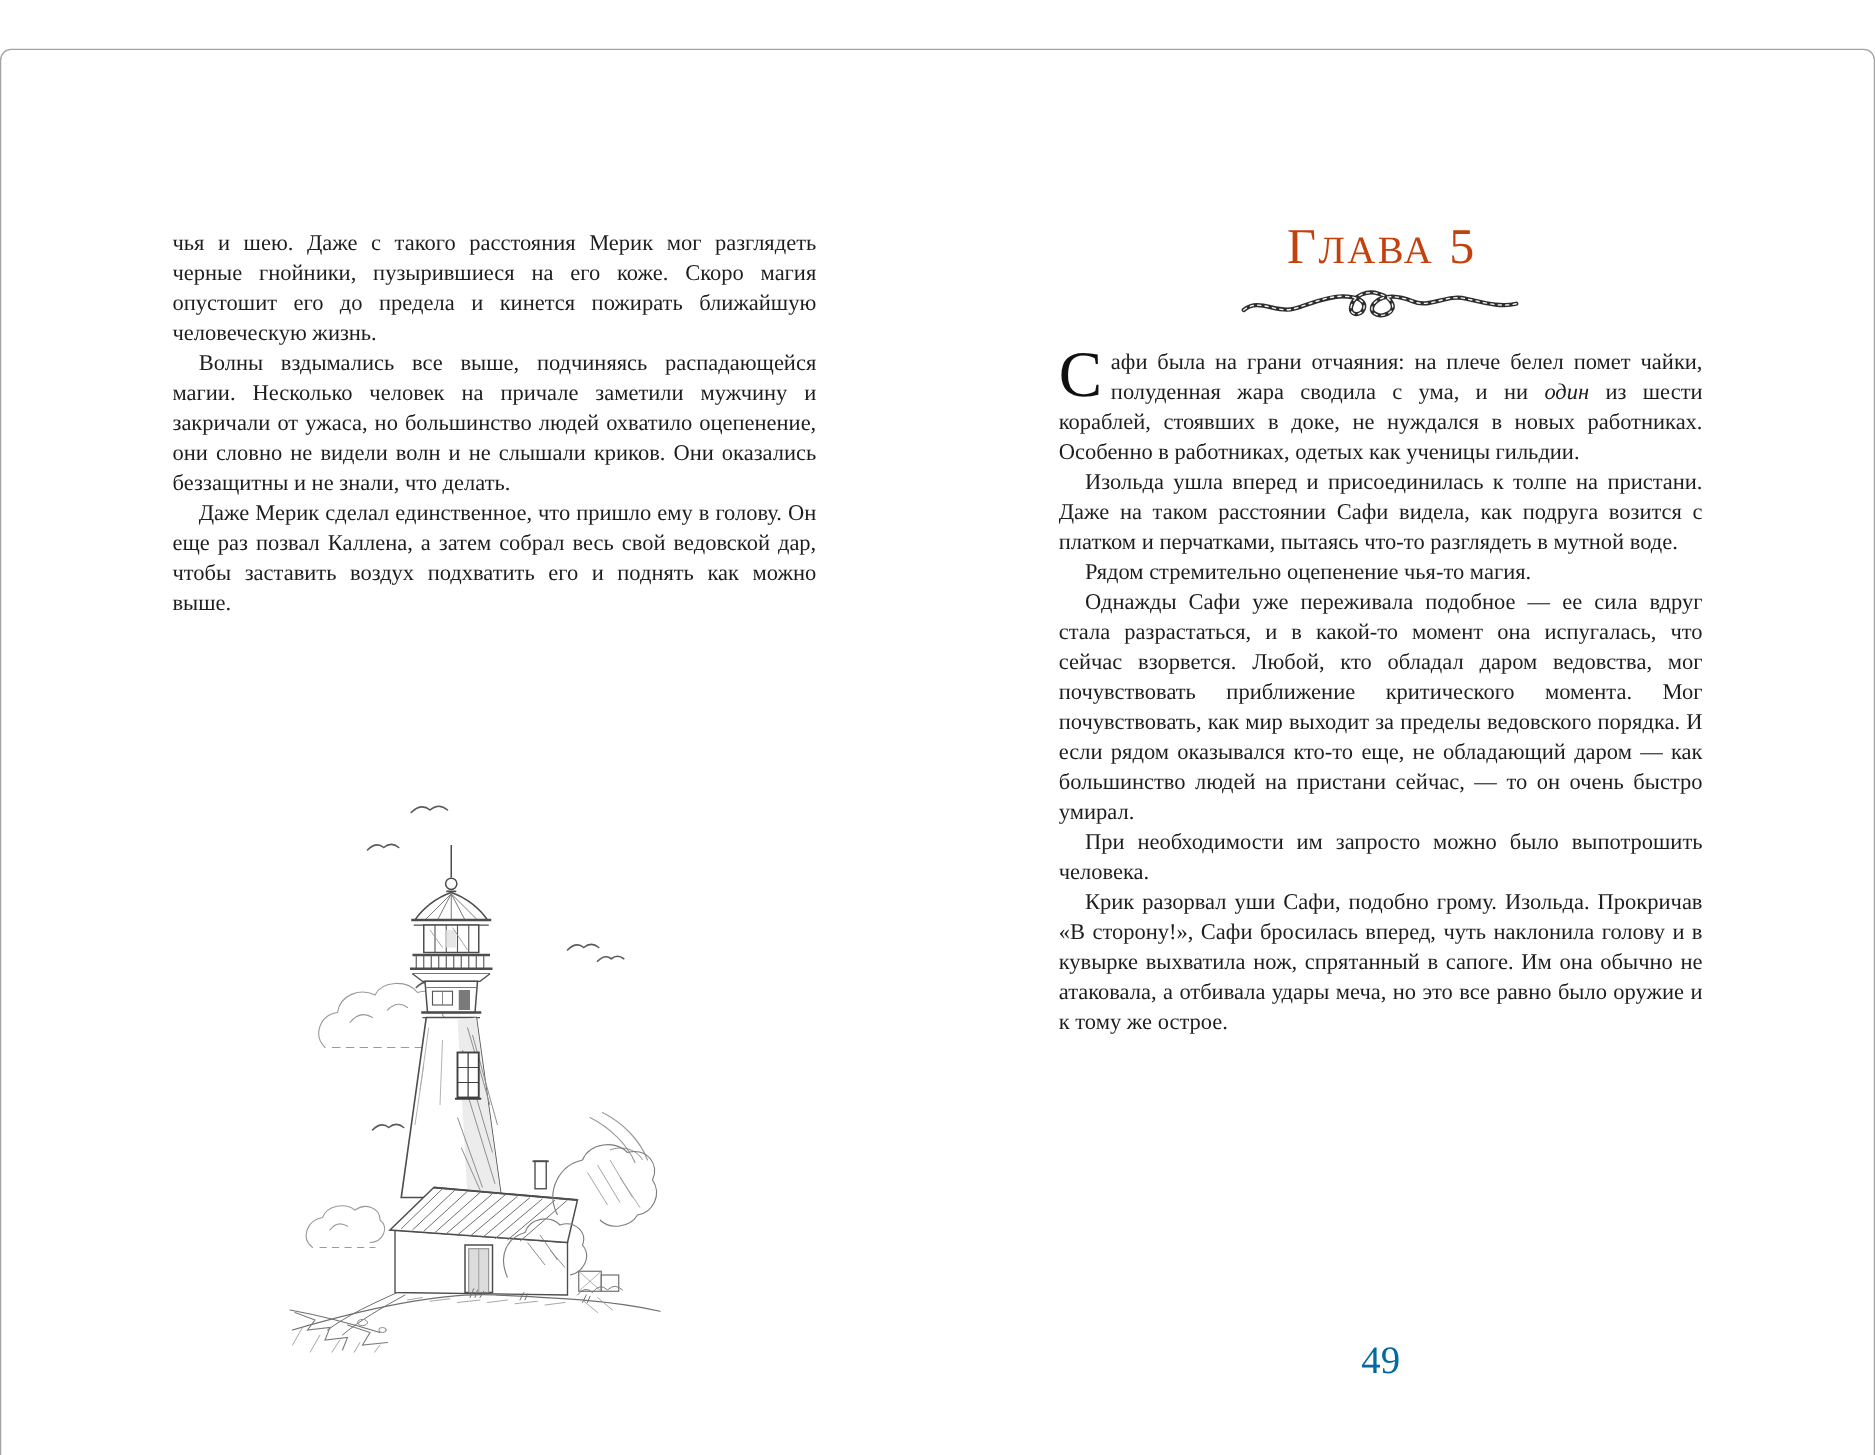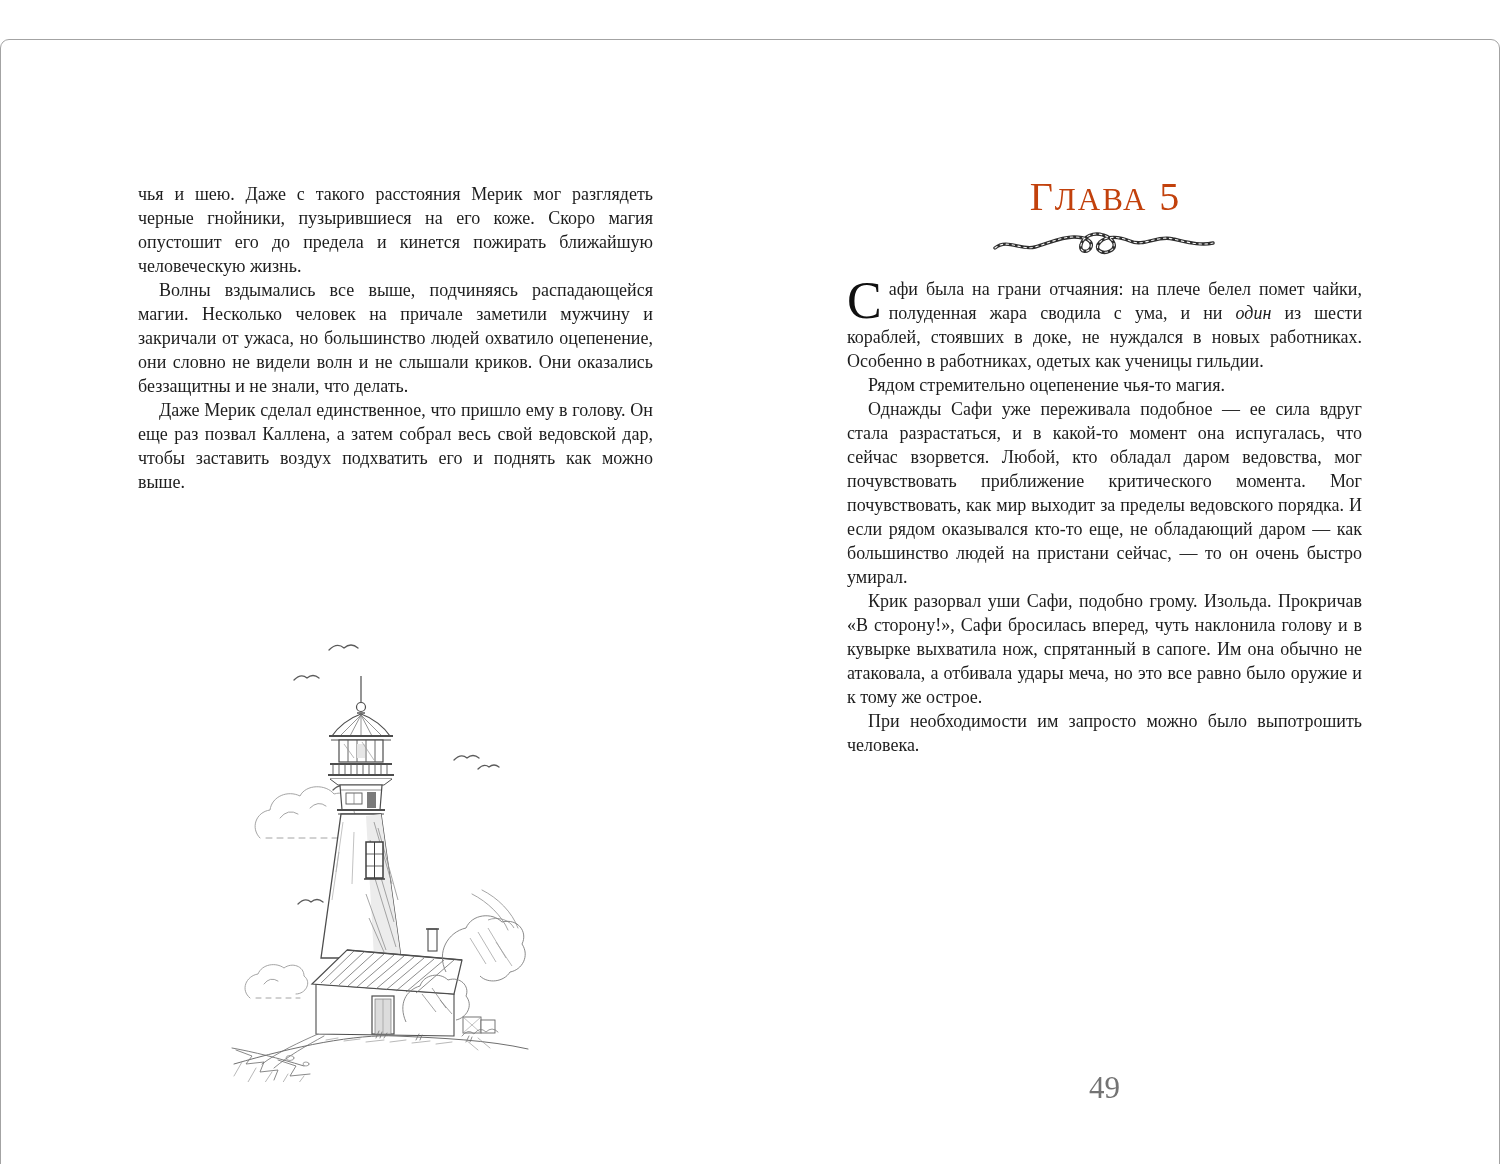--- a/index.html
+++ b/index.html
@@ -28,21 +28,21 @@
     position:absolute; left:846px; top:133px; width:515px;
     text-align:center; color:#c2410c; letter-spacing:2px; white-space:nowrap;
   }
   .ch-big { font-size:40px; line-height:40px; }
   .ch-small { font-size:31px; }
   .ch-num { font-size:40px; margin-left:12px; letter-spacing:0; }
   .ornament { position:absolute; left:988px; top:184px; }
   .illustration { position:absolute; left:225px; top:592px; }
   .page-number {
     position:absolute; left:846px; top:1030px; width:515px;
-    text-align:center; font-size:31px; color:#737373;
+    text-align:center; font-size:31px; color:#0369a1;
   }
 </style>
 </head>
 <body>
 
 <div class="spread">
 
   <div id="left-col" class="text-col">
       <p class="no-indent"><span>чья и шею. Даже с такого расстояния Мерик мог разглядеть черные гнойники, пузырившиеся на его коже. Скоро магия опустошит его до предела и кинется пожирать ближайшую человеческую жизнь.</span></p>
       <p><span>Волны вздымались все выше, подчиняясь распадающейся магии. Несколько человек на причале заметили мужчину и закричали от ужаса, но большинство людей охватило оцепенение, они словно не видели волн и не слышали криков. Они оказались беззащитны и не знали, что делать.</span></p>
@@ -212,21 +212,22 @@
 
   <svg class="ornament" width="230" height="34" viewBox="0 0 230 34">
     <g fill="none" stroke-linecap="round">
       <path d="M6,24 C18,14 32,27 46,23 C60,19 72,13 85,13 C97,13 104,17 102,23 C100,29 90,29 92,21 C94,12 105,8 114,11 C125,14 129,23 121,27 C113,31 104,25 111,18 C118,11 131,13 141,17 C155,23 168,11 184,15 C198,18 211,22 224,19" stroke="#2e2e2e" stroke-width="3.4"></path>
       <path d="M6,24 C18,14 32,27 46,23 C60,19 72,13 85,13 C97,13 104,17 102,23 C100,29 90,29 92,21 C94,12 105,8 114,11 C125,14 129,23 121,27 C113,31 104,25 111,18 C118,11 131,13 141,17 C155,23 168,11 184,15 C198,18 211,22 224,19" stroke="#f7f7f7" stroke-width="1.1" stroke-dasharray="2.5 3.5"></path>
     </g>
   </svg>
 
   <div id="right-body" class="text-col">
       <p class="no-indent"><span class="dropcap">С</span><span>афи была на грани отчаяния: на плече белел помет чайки, полуденная жара сводила с ума, и ни </span><em>один</em><span> из шести кораблей, стоявших в доке, не нуждался в новых работниках. Особенно в работниках, одетых как ученицы гильдии.</span></p>
+      <p><span>Изольда ушла вперед и присоединилась к толпе на пристани. Даже на таком расстоянии Сафи видела, как подруга возится с платком и перчатками, пытаясь что-то разглядеть в мутной воде.</span></p>
       <p><span>Рядом стремительно оцепенение чья-то магия.</span></p>
       <p><span>Однажды Сафи уже переживала подобное — ее сила вдруг стала разрастаться, и в какой-то момент она испугалась, что сейчас взорвется. Любой, кто обладал даром ведовства, мог почувствовать приближение критического момента. Мог почувствовать, как мир выходит за пределы ведовского порядка. И если рядом оказывался кто-то еще, не обладающий даром — как большинство людей на пристани сейчас, — то он очень быстро умирал.</span></p>
+      <p><span>При необходимости им запросто можно было выпотрошить человека.</span></p>
       <p><span>Крик разорвал уши Сафи, подобно грому. Изольда. Прокричав «В сторону!», Сафи бросилась вперед, чуть наклонила голову и в кувырке выхватила нож, спрятанный в сапоге. Им она обычно не атаковала, а отбивала удары меча, но это все равно было оружие и к тому же острое.</span></p>
-      <p><span>При необходимости им запросто можно было выпотрошить человека.</span></p>
     </div>
 
   <div class="page-number">49</div>
 
 </div>
 
 </body></html>

